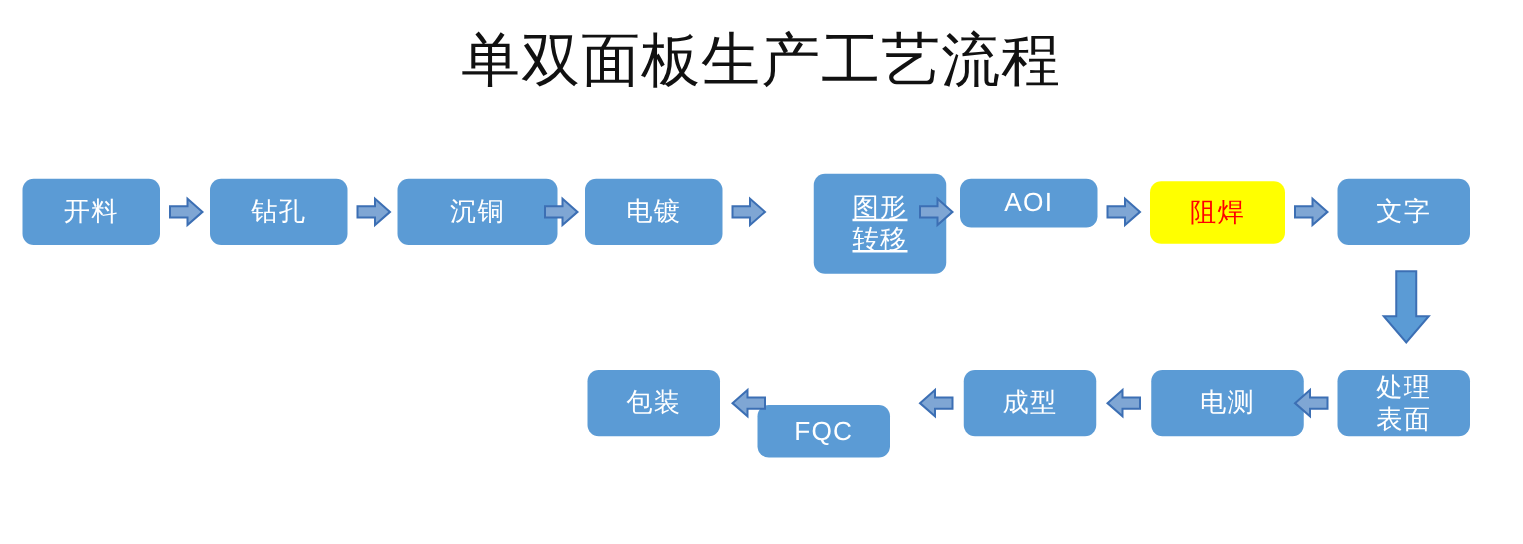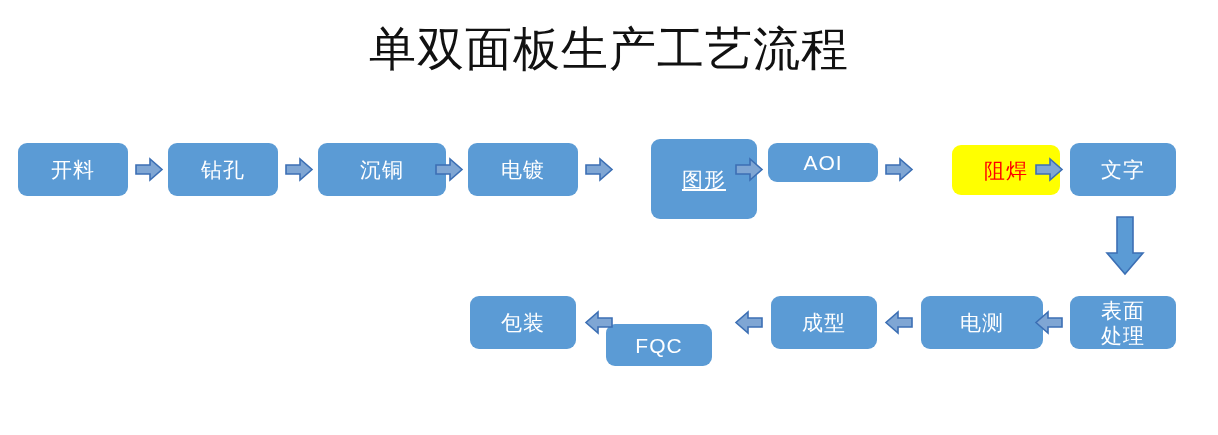--- a/index.html
+++ b/index.html
@@ -44,21 +44,20 @@
     letter-spacing: 1px;
     user-select: none;
   }
   .node.blue {
     background: #5B9BD5;
     color: #ffffff;
   }
   .node.highlight {
     background: #FFFF00;
     color: #FF0000;
-    margin-left: 32px;
   }
   .node .label {
     display: block;
     width: 100%;
     padding: 0 2px;
   }
   .node .label .ln {
     display: block;
   }
 
@@ -106,20 +105,21 @@
 
 <div class="node blue" style="left:468px; top:143px; width:110px; height:53px;">
   <span class="label">
     <span class="ln">电镀</span>
   </span>
 </div>
 
 <div class="node blue" style="left:651px; top:139px; width:106px; height:80px;text-decoration:underline;">
   <span class="label">
     <span class="ln">图形</span>
+    <span class="ln">转移</span>
   </span>
 </div>
 
 <div class="node blue" style="left:768px; top:143px; width:110px; height:39px;">
   <span class="label">
     <span class="ln">AOI</span>
   </span>
 </div>
 
 <div class="node highlight" style="left:920px; top:145px; width:108px; height:50px;">
@@ -171,22 +171,22 @@
 </div>
 
 <div class="arrow down" style="left:1106px; top:216px; width:38px; height:60px;">
   <svg viewBox="0 0 38 60" width="38" height="60">
       <polygon class="body" points="11,1 27,1 27,37 37,37 19,58 1,37 11,37"></polygon>
     </svg>
 </div>
 
 <div class="node blue" style="left:1070px; top:296px; width:106px; height:53px;">
   <span class="label">
+    <span class="ln">处理</span>
     <span class="ln">表面</span>
-    <span class="ln">处理</span>
   </span>
 </div>
 
 <div class="node blue" style="left:921px; top:296px; width:122px; height:53px;">
   <span class="label">
     <span class="ln">电测</span>
   </span>
 </div>
 
 <div class="node blue" style="left:771px; top:296px; width:106px; height:53px;">

